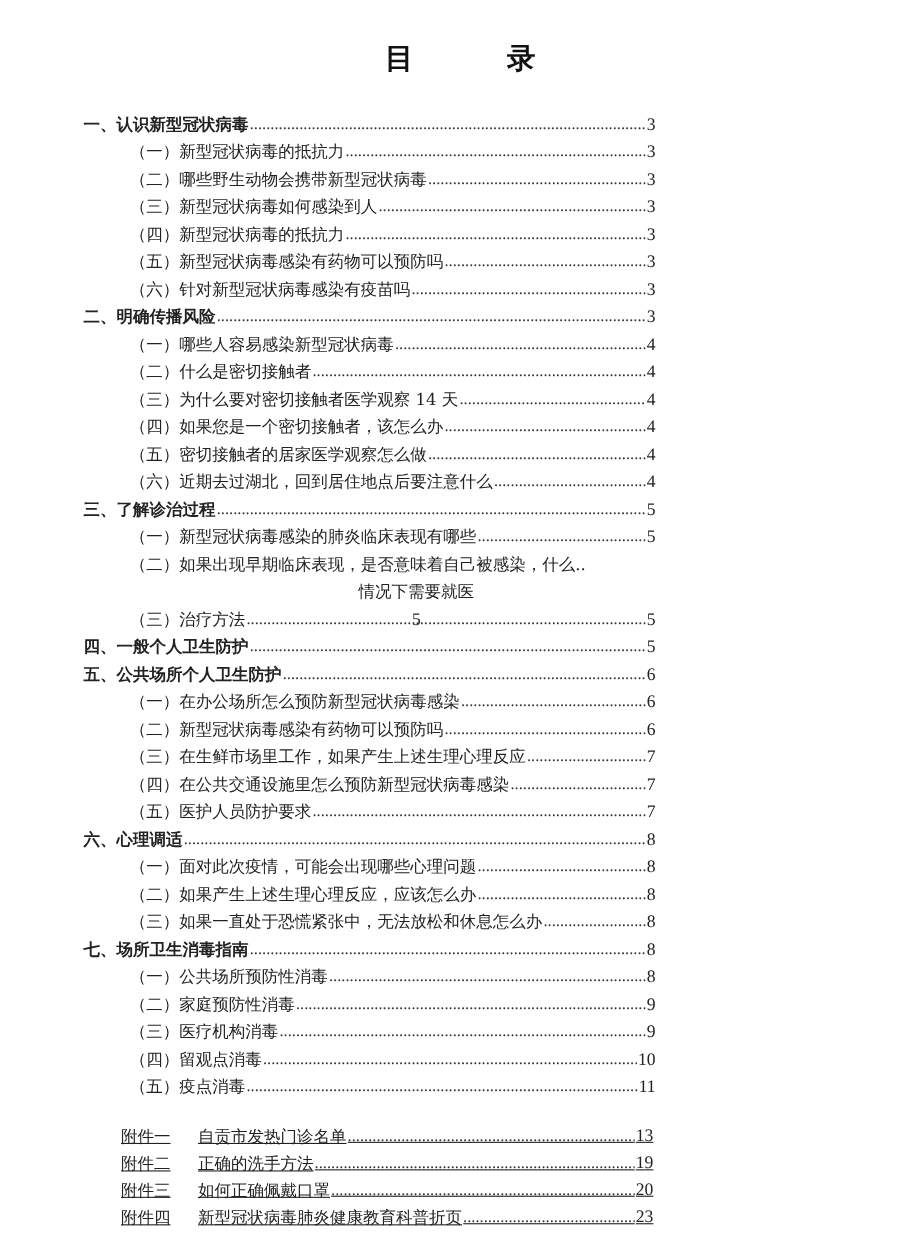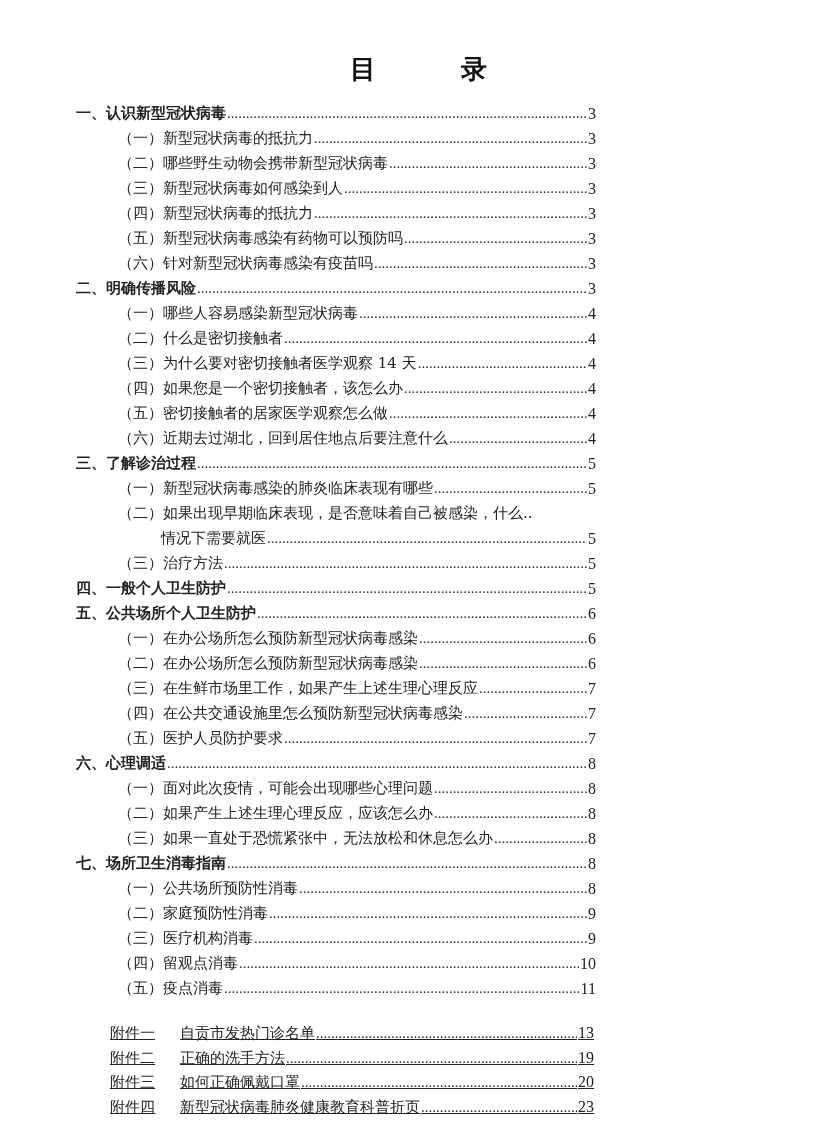--- a/index.html
+++ b/index.html
@@ -1,25 +1,25 @@
 <!DOCTYPE html>
 <html><head>
 <meta charset="utf-8">
 <style>
   html, body { margin:0; padding:0; background:#ffffff; }
   body { width:837px; height:1127px; position:relative; overflow:hidden;
          font-family:"DejaVu Serif","Liberation Serif",serif; color:#222; }
-  .title { position:absolute; top:52px; left:0; width:837px; text-align:center;
+  .title { position:absolute; top:36px; left:0; width:837px; text-align:center;
            font-size:26px; font-weight:bold; letter-spacing:38px; padding-left:38px; box-sizing:border-box;
            font-family:"DejaVu Sans","Liberation Sans",sans-serif; color:#111; }
   .toc { position:absolute; top:101px; left:76px; width:520px; }
   .row { display:flex; align-items:center; height:25px; font-size:15px; line-height:25px; white-space:nowrap; }
   .row.l1 { font-weight:bold; font-family:"DejaVu Sans","Liberation Sans",sans-serif; font-size:15px; }
   .row.l2 { padding-left:42px; }
-  .row.cont { padding-left:85px; }
+  .row.cont { padding-left:85px;flex-direction:column; }
   .row .txt { flex:0 0 auto; }
   .row .dots { flex:1 1 auto; overflow:hidden; margin:0 1px; font-weight:normal; color:#333;
                font-family:"Liberation Serif",serif; letter-spacing:0px; }
   .row .dots::before { content:"................................................................................................................................................................................................................................"; }
   .row .pg { flex:0 0 auto; font-family:"Liberation Serif",serif; font-weight:normal; font-size:16px; }
   .row.noleader .dots::before { content:""; }
   .appx { position:absolute; top:1021px; left:110px; width:484px;text-decoration:underline; }
   .appx .row { height:24.5px; line-height:24.5px; }
   .appx .lbl { flex:0 0 auto; width:70px; }
 </style>
@@ -133,21 +133,21 @@
       <span class="txt">五、公共场所个人卫生防护</span>
       <span class="dots"></span>
       <span class="pg">6</span>
     </div>
     <div class="row l2">
       <span class="txt">（一）在办公场所怎么预防新型冠状病毒感染</span>
       <span class="dots"></span>
       <span class="pg">6</span>
     </div>
     <div class="row l2">
-      <span class="txt">（二）在办公场所怎么预防新型冠状病毒感染</span>
+      <span class="txt">（二）新型冠状病毒感染有药物可以预防吗</span>
       <span class="dots"></span>
       <span class="pg">6</span>
     </div>
     <div class="row l2">
       <span class="txt">（三）在生鲜市场里工作，如果产生上述生理心理反应</span>
       <span class="dots"></span>
       <span class="pg">7</span>
     </div>
     <div class="row l2">
       <span class="txt">（四）在公共交通设施里怎么预防新型冠状病毒感染</span>

